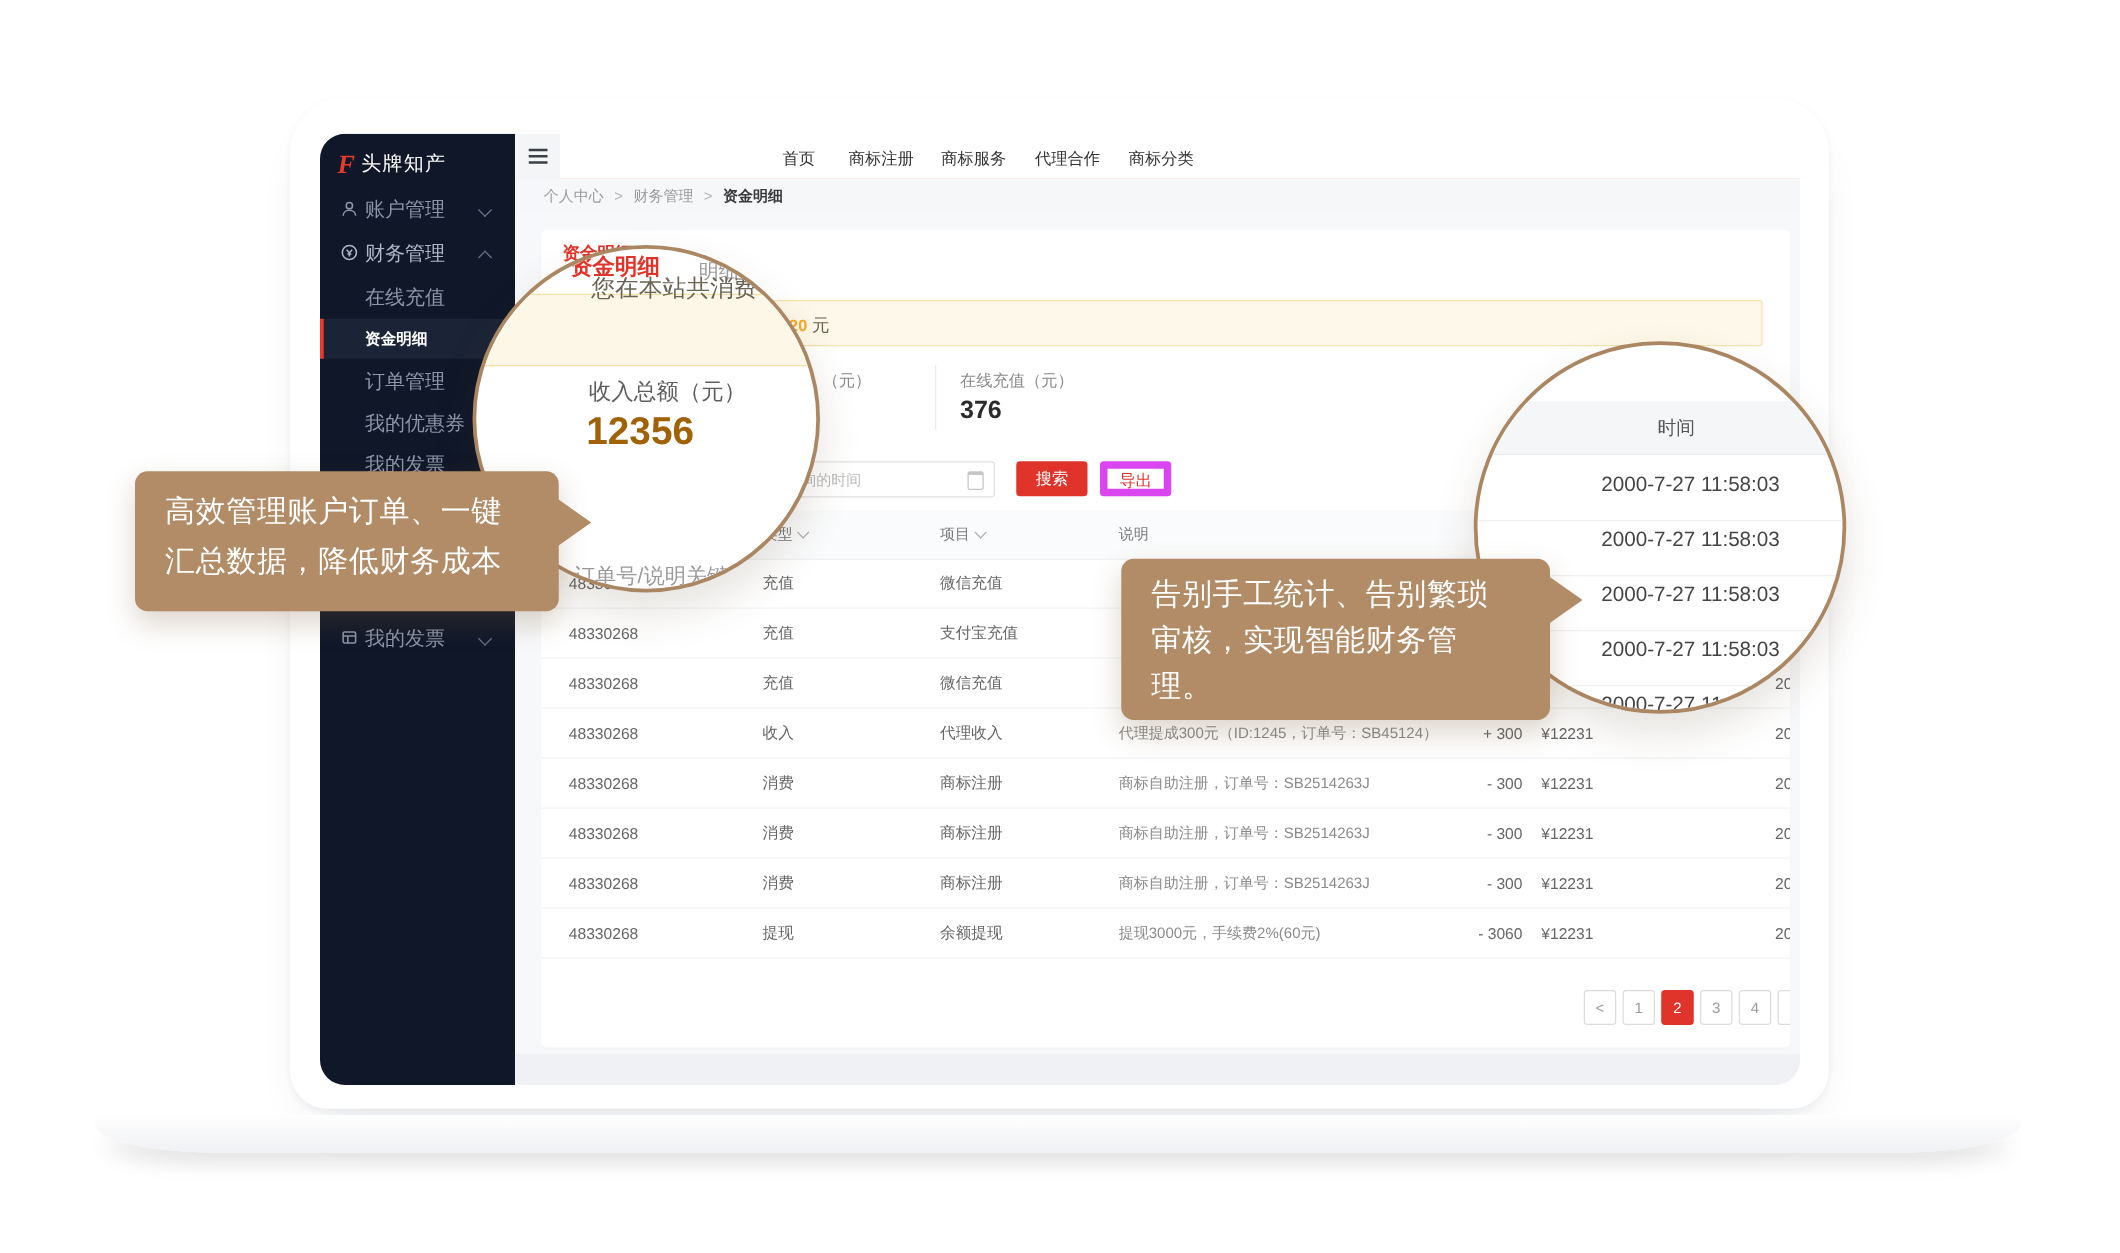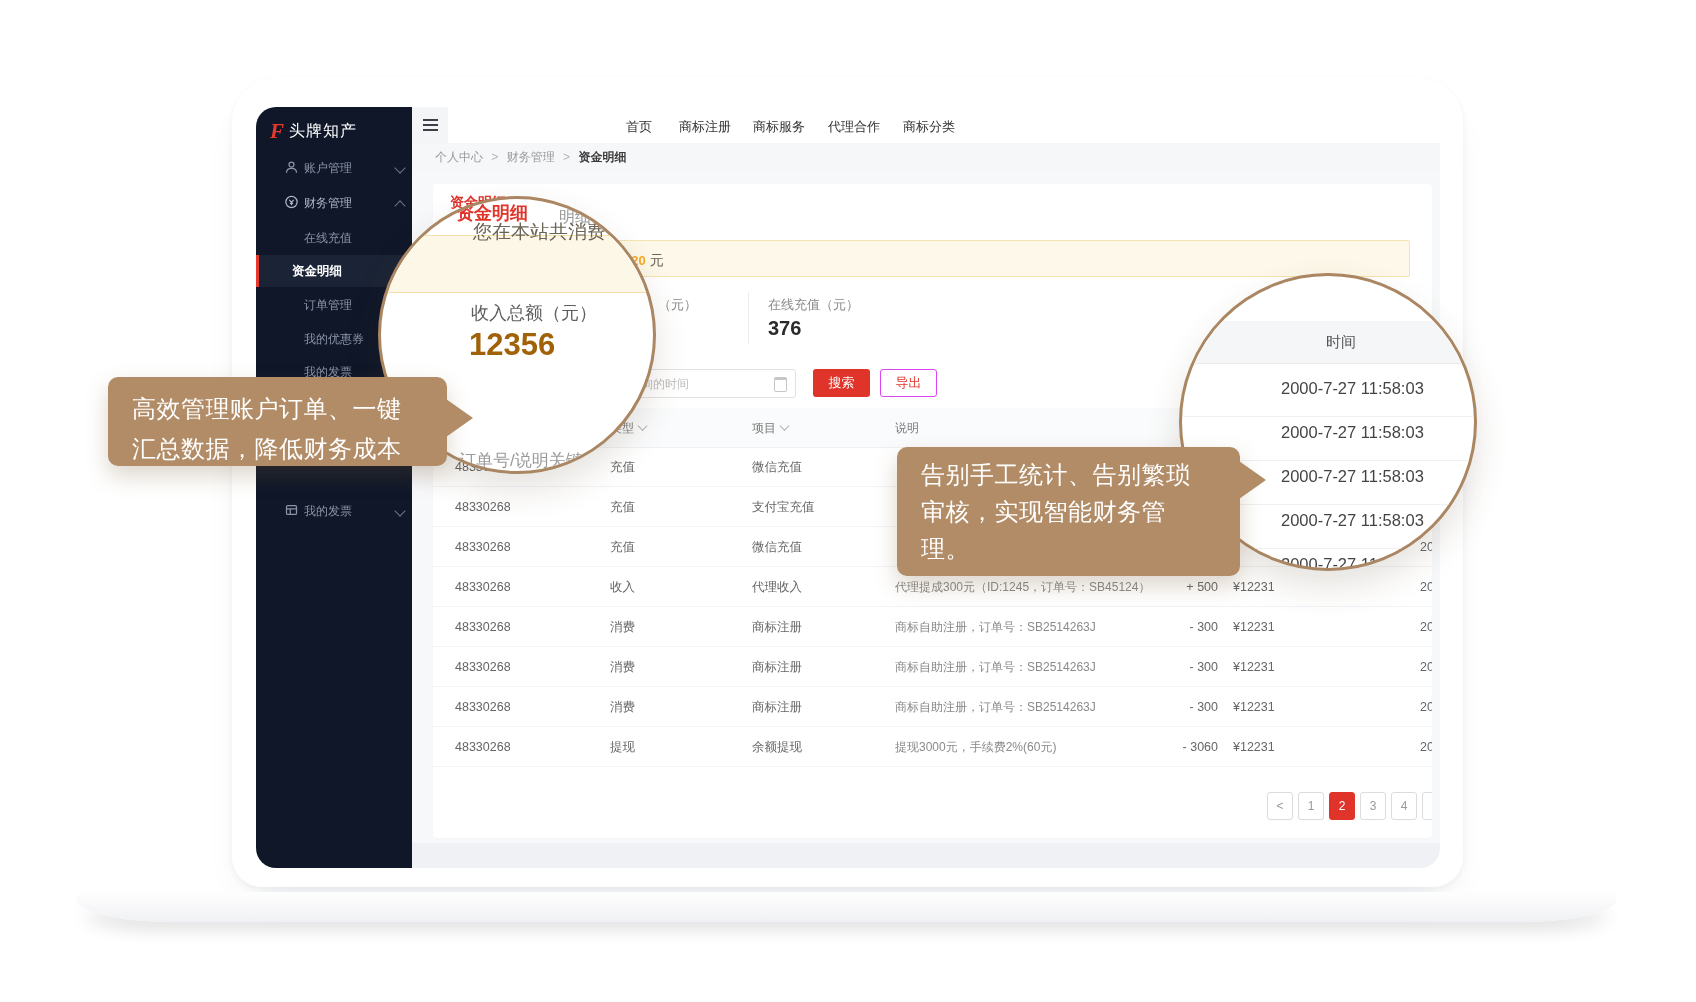--- a/index.html
+++ b/index.html
@@ -16,21 +16,21 @@
   .base{position:absolute;left:76px;top:892px;width:1541px;height:30px;
         background:linear-gradient(#fefefe,#f0f1f4);
         border-radius:12px 12px 110px 110px / 8px 8px 26px 26px;
         box-shadow:0 14px 18px -8px rgba(0,0,0,.16)}
 
   
   .sidebar{position:absolute;left:0;top:0;width:156px;height:761px;background:#0f1729}
   .logo{position:absolute;left:14px;top:12px;display:flex;align-items:center}
   .logo-f{font:italic 700 21px "Liberation Serif",serif;color:#e8392f;margin-right:5px}
   .logo-t{color:#fff;font-size:16px;font-weight:400;letter-spacing:1px}
-  .s-item{position:absolute;left:12px;width:175px;height:26px;color:#8b94a8;font-size:12px;display:flex;align-items:center}
+  .s-item{position:absolute;left:0;width:175px;height:26px;color:#8b94a8;font-size:16px;display:flex;align-items:center}
   .s-item .txt{position:absolute;left:36px;white-space:nowrap}
   .s-item .ico{position:absolute;left:16px;top:4px}
   .chev{position:absolute;left:128px;top:9px;width:7px;height:7px;border-right:1.5px solid #6b7488;border-bottom:1.5px solid #6b7488;transform:rotate(45deg)}
   .chev.up{transform:rotate(-135deg);top:12px}
   .active-band{position:absolute;left:0;top:148px;width:156px;height:32px;background:#1b2436;border-left:3px solid #e8392f;box-sizing:border-box}
   .active-band .txt{position:absolute;left:33px;top:8px;color:#fff;font-size:12.5px;font-weight:700}
 
   
   .topnav{position:absolute;left:156px;top:0;width:1028px;height:36px;background:#fff;border-bottom:2px solid #fca5a5}
   .burger{position:absolute;left:0;top:0;width:36px;height:36px;background:#f4f5f7;display:flex;flex-direction:column;justify-content:center;align-items:center;gap:3px}
@@ -58,21 +58,21 @@
 
   .stat-lab{font-size:13px;color:#8a8a8a}
   .stat-val{font-size:20px;font-weight:700;color:#2b2b2b}
   .stat-div{position:absolute;left:315px;top:108px;width:1px;height:52px;background:#ececec}
 
   .date-input{position:absolute;left:125px;top:185px;width:238px;height:29px;border:1px solid #e2e2e2;border-radius:3px;background:#fff;
               font-size:12px;color:#333;padding:0 26px 0 10px;box-sizing:border-box;font-family:inherit}
   .date-input::placeholder{color:#bdbdbd}
   .cal-ico{position:absolute;left:341px;top:193px;width:11px;height:11px;border:1px solid #c6c6c6;border-top:3px solid #c6c6c6;border-radius:2px}
   .btn-red{position:absolute;top:185px;height:28px;background:#e0342b;color:#fff;border:none;border-radius:3px;font-size:13px;width:57px;font-family:inherit;cursor:pointer}
-  .btn-ghost{position:absolute;top:185px;height:28px;background:#fff;color:#e0342b;border:1px solid #d946ef;border-radius:3px;font-size:13px;width:57px;font-family:inherit;cursor:pointer;box-sizing:border-box}
+  .btn-ghost{position:absolute;top:185px;height:28px;background:#fff;color:#e0342b;border:6px solid #d946ef;border-radius:3px;font-size:13px;width:57px;font-family:inherit;cursor:pointer;box-sizing:border-box}
 
   
   .thead{position:absolute;left:0;top:224px;width:999px;height:39px;background:#fafbfc;border-bottom:1px solid #f0f1f3}
   .tbody{position:absolute;left:0;top:263px;width:999px}
   .trow{position:relative;height:39px;border-bottom:1px solid #f2f3f5}
   .cell{position:absolute;top:50%;transform:translateY(-50%);font-size:12.5px;color:#666;white-space:nowrap}
   .c1{left:22px}.c2{left:177px}.c3{left:319px}.c4{left:462px;font-size:12px;color:#8a8a8a}
   .c5{left:640px;width:145px;text-align:right}.c6{left:800px;width:120px;}.c7{left:987px}
   .th{color:#7a7a7a;font-size:12px}
   .sortc{display:inline-block;width:6px;height:6px;border-right:1.3px solid #b3b3b3;border-bottom:1.3px solid #b3b3b3;transform:rotate(45deg);margin-left:5px;vertical-align:2px}
@@ -97,21 +97,21 @@
   .ml-inc-val{position:absolute;left:88px;top:128px;font-size:31px;font-weight:700;color:#a16207}
   .ml-th{position:absolute;left:78px;top:250px;font-size:17px;color:#9a9a9a;white-space:nowrap}
   .mr-band{position:absolute;left:-10px;top:45px;width:320px;height:42px;background:#f5f6f8;border-bottom:1px solid #ececec}
   .mr-th{position:absolute;left:144px;top:57px;font-size:15px;color:#555}
   .mr-time{position:absolute;left:99px;font-size:16.5px;color:#444;white-space:nowrap}
   .mr-sep{position:absolute;left:0;width:298px;height:1px;background:#f0f0f0}
 
   
   .callout{position:absolute;background:#b18c66;border-radius:10px;color:#fff;z-index:40;
            box-shadow:0 10px 22px rgba(120,90,50,.25)}
-  .co-l{left:108px;top:377px;width:339px;height:89px}
+  .co-l{left:108px;top:377px;width:339px;height:112px}
   .co-r{left:897px;top:447px;width:343px;height:129px}
   .co-line{position:absolute;left:24px;font-size:24px;letter-spacing:.5px;white-space:nowrap}
   .arrow-r{position:absolute;width:0;height:0;z-index:40;border-top:19px solid transparent;border-bottom:19px solid transparent;border-left:27px solid #b18c66}
   .ar-l{left:446px;top:399px}
   .ar-r{left:1239px;top:461px}
 
   svg{display:block}
 </style>
 </head>
 <body>
@@ -260,21 +260,21 @@
             <span class="cell c4"></span>
             <span class="cell c5"></span>
             <span class="cell c6"></span>
             <span class="cell c7">2000-7-27  11:58:03</span>
         </div>
         <div class="trow">
           <span class="cell c1">48330268</span>
             <span class="cell c2">收入</span>
             <span class="cell c3">代理收入</span>
             <span class="cell c4">代理提成300元（ID:1245，订单号：SB45124）</span>
-            <span class="cell c5">+ 500</span>
+            <span class="cell c5">+ 300</span>
             <span class="cell c6">¥12231</span>
             <span class="cell c7">2000-7-27  11:58:03</span>
         </div>
         <div class="trow">
           <span class="cell c1">48330268</span>
             <span class="cell c2">消费</span>
             <span class="cell c3">商标注册</span>
             <span class="cell c4">商标自助注册，订单号：SB2514263J</span>
             <span class="cell c5">- 300</span>
             <span class="cell c6">¥12231</span>

